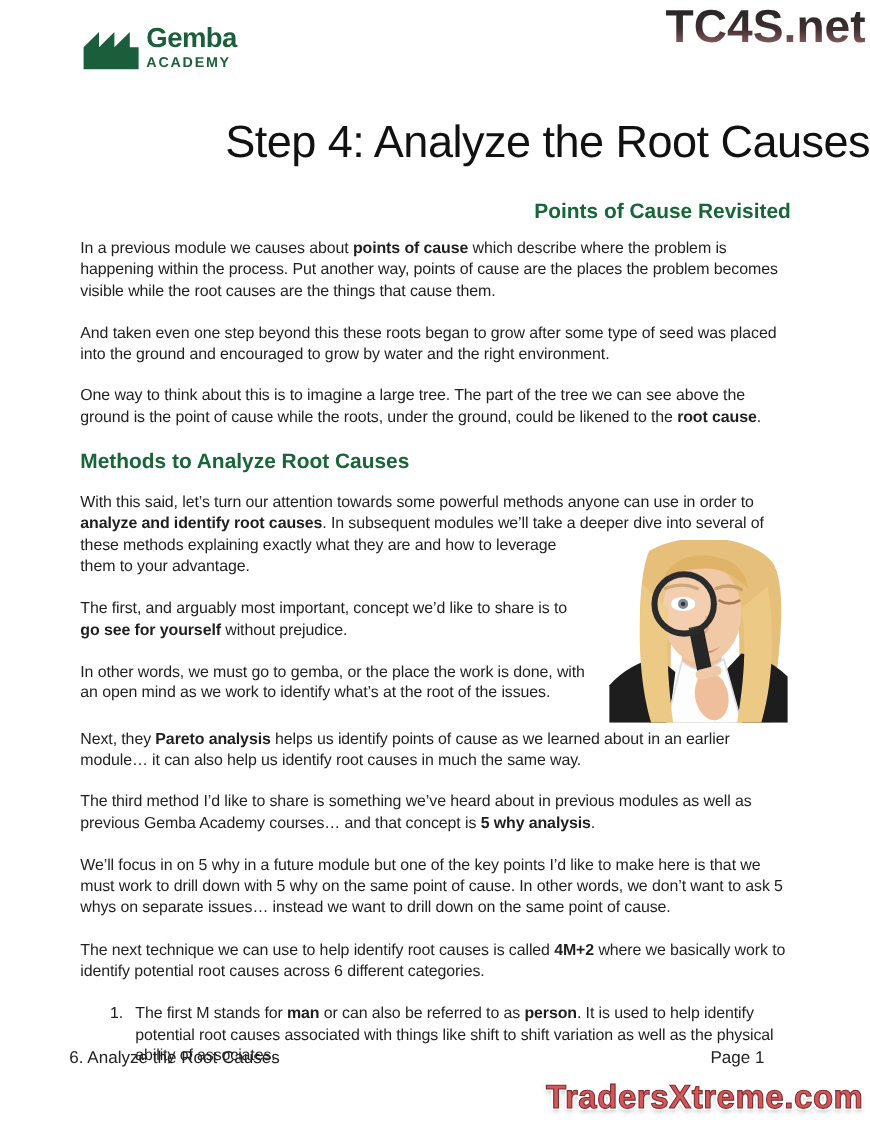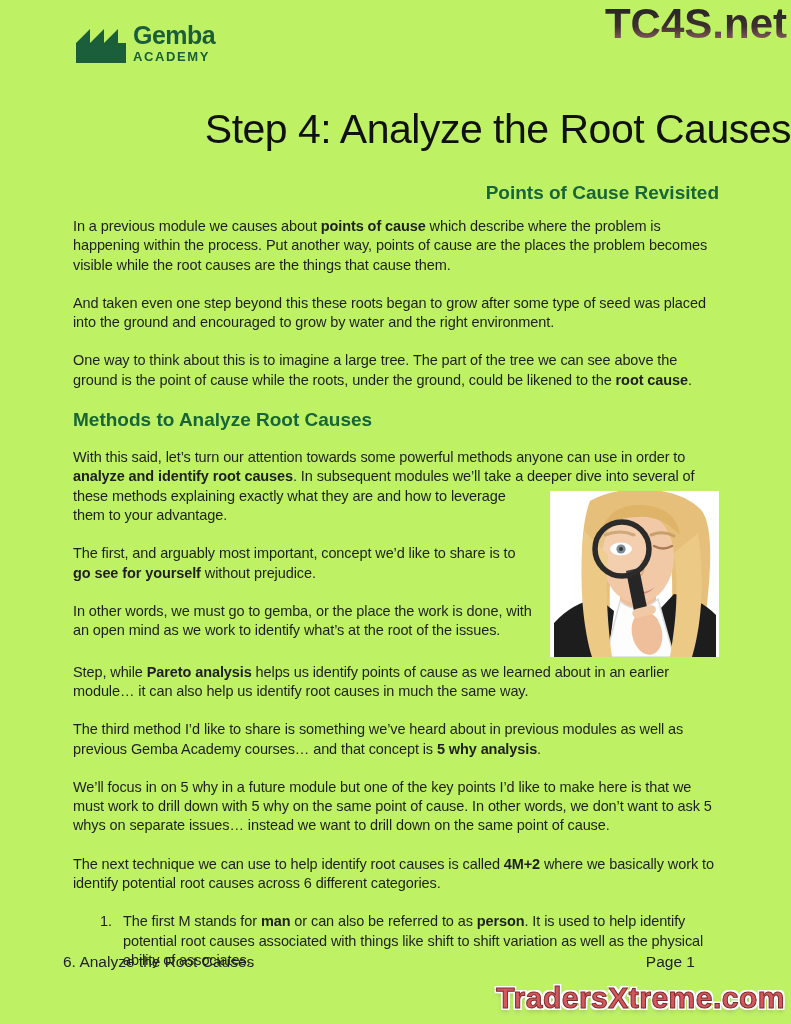--- a/index.html
+++ b/index.html
@@ -1,19 +1,19 @@
 <!DOCTYPE html>
 <html><head>
 <meta charset="utf-8">
 <style>
   html,body{margin:0;padding:0;background:#e9e9e9;}
   .page{
     position:relative;
     width:791px;height:1024px;
-    background:#bef264;
+    background:#ffffff;
     overflow:hidden;
     font-family:"Liberation Sans",sans-serif;
     color:#1f1f1f;
   }
   
   .header{position:relative;height:70px;}
   .logo{position:absolute;left:75px;top:22px;display:flex;align-items:center;gap:6px;}
   .logo svg{display:block;}
   .logo-text{line-height:1;}
   .logo-name{font-weight:bold;font-size:25px;color:#1b5e3b;letter-spacing:-0.5px;}
@@ -151,21 +151,21 @@
         <ellipse cx="97" cy="142" rx="15" ry="22" fill="#eebf9a" transform="rotate(-12 97 142)"></ellipse>
         <rect x="82" y="116" width="24" height="9" rx="4.5" fill="#f2c9a6" transform="rotate(-14 94 120)"></rect>
         <rect x="84" y="127" width="24" height="9" rx="4.5" fill="#eebf9a" transform="rotate(-12 96 131)"></rect>
       </svg>
     </div>
 
     <p class="body cont"><span>these methods explaining exactly what they are and how to leverage them to your advantage.</span></p>
     <p class="body"><span>The first, and arguably most important, concept we’d like to share is to </span><b>go see for yourself</b><span> without prejudice.</span></p>
     <p class="body"><span>In other words, we must go to gemba, or the place the work is done, with an open mind as we work to identify what’s at the root of the issues.</span></p>
 
-    <p class="body clear"><span>Step, while </span><b>Pareto analysis</b><span> helps us identify points of cause as we learned about in an earlier module… it can also help us identify root causes in much the same way.</span></p>
+    <p class="body clear"><span>Next, they </span><b>Pareto analysis</b><span> helps us identify points of cause as we learned about in an earlier module… it can also help us identify root causes in much the same way.</span></p>
     <p class="body"><span>The third method I’d like to share is something we’ve heard about in previous modules as well as previous Gemba Academy courses… and that concept is </span><b>5 why analysis</b><span>.</span></p>
     <p class="body"><span>We’ll focus in on 5 why in a future module but one of the key points I’d like to make here is that we must work to drill down with 5 why on the same point of cause.  In other words, we don’t want to ask 5 whys on separate issues… instead we want to drill down on the same point of cause.</span></p>
     <p class="body"><span>The next technique we can use to help identify root causes is called </span><b>4M+2</b><span> where we basically work to identify potential root causes across 6 different categories.</span></p>
 
     <div class="olist">
       <span class="num">1.</span>
       <span class="li-text"><span>The first M stands for </span><b>man</b><span> or can also be referred to as </span><b>person</b><span>.  It is used to help identify potential root causes associated with things like shift to shift variation as well as the physical ability of associates.</span></span>
     </div>
   </div>
 

